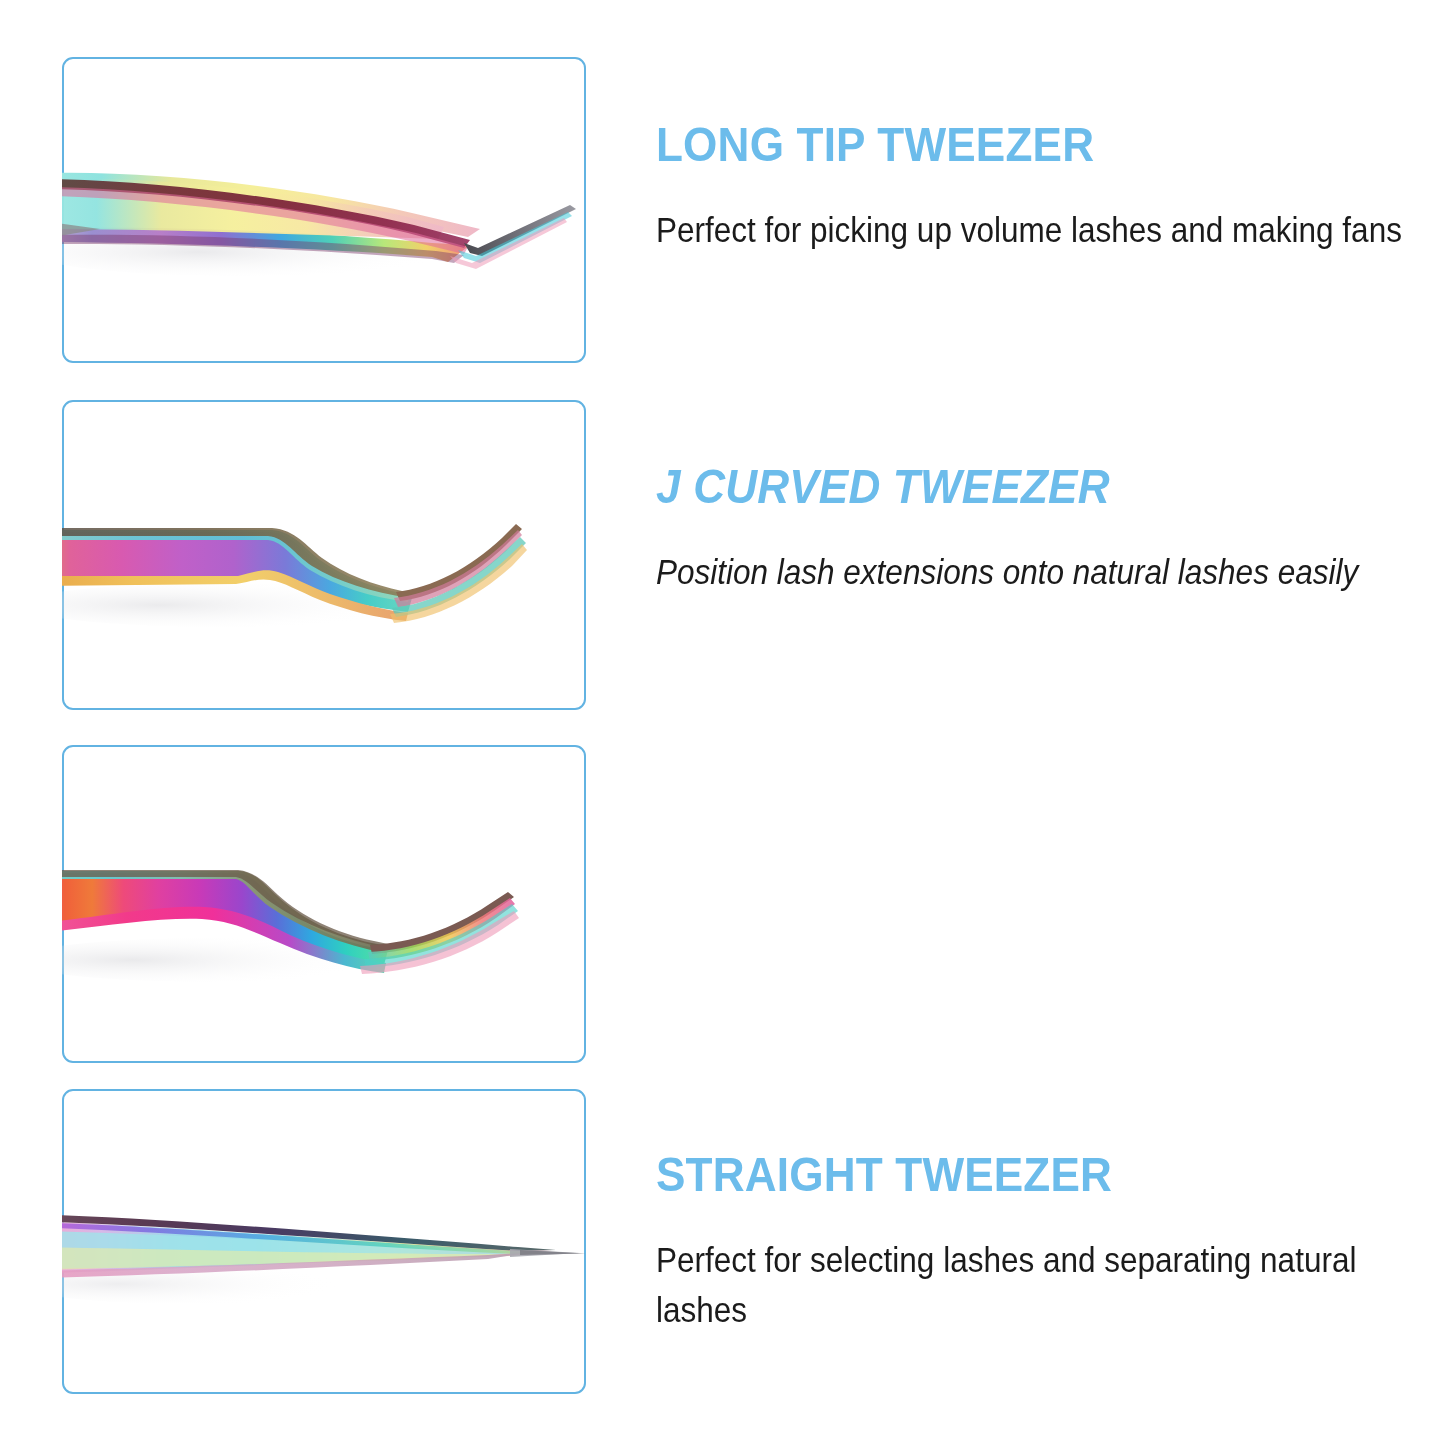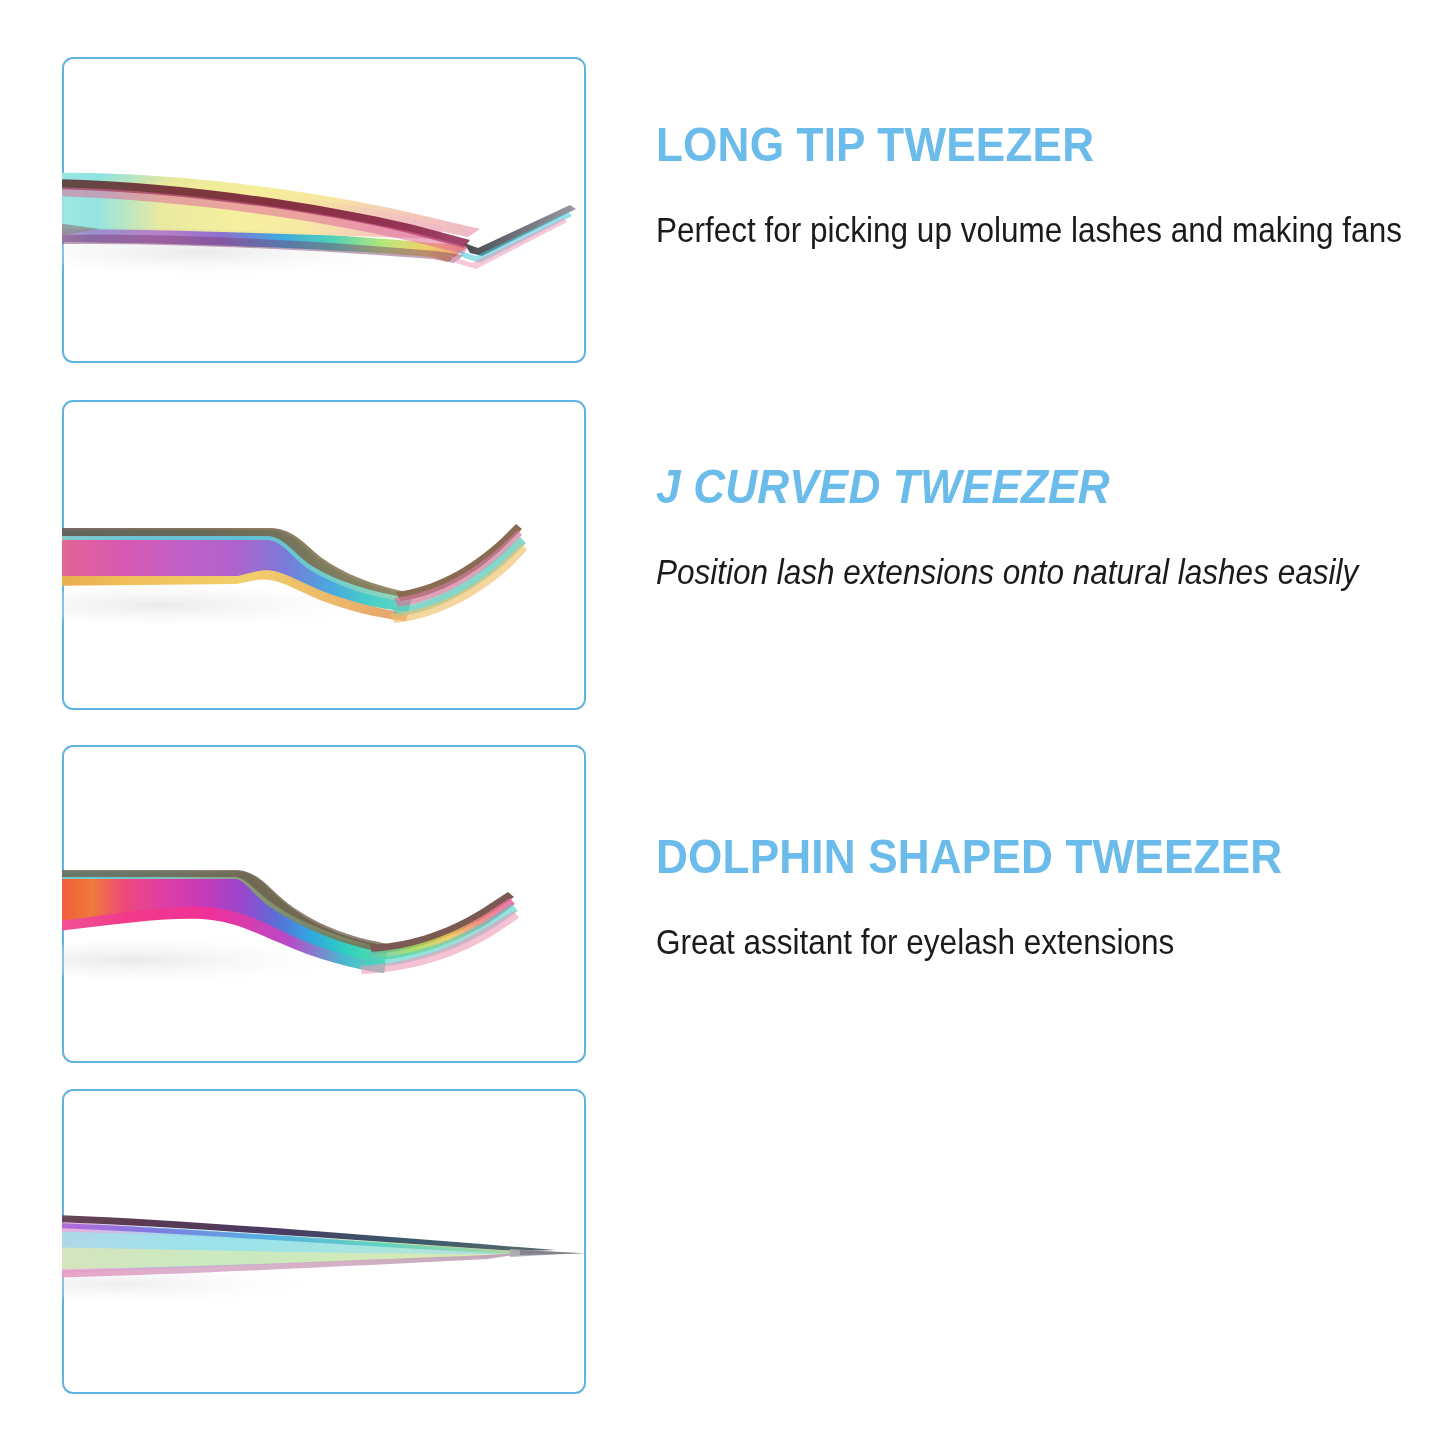--- a/index.html
+++ b/index.html
@@ -315,24 +315,20 @@
 
           <path d="M 324,214 C 370,212 414,196 452,172 L 472,159 L 478,166
                    L 458,180 C 418,206 372,220 326,223 Z" fill="#4ad0c8" opacity="0.6"></path>
           <path d="M 320,221 C 368,219 414,203 452,179 L 474,166 L 479,173
                    L 458,187 C 418,213 370,227 322,229 Z" fill="#ef9ab8" opacity="0.6"></path>
         </svg>
       </div>
     </div>
   </div>
 
-  <div class="textcol" style="top:832px;">
-    <div class="heading">DOLPHIN SHAPED TWEEZER</div>
-    <div class="desc">Great assitant for eyelash extensions</div>
-  </div>
 
   <div class="card" style="left:62px; top:1089px; width:524px; height:305px;">
     <div class="card-clip">
       <div class="tool">
         <svg viewBox="0 0 620 305" preserveAspectRatio="none">
           <defs>
             <linearGradient id="g4body" x1="0" y1="0" x2="1" y2="0">
               <stop offset="0%" stop-color="#f0a8d0"></stop>
               <stop offset="12%" stop-color="#d8b8e8"></stop>
               <stop offset="26%" stop-color="#9fd8ea"></stop>
@@ -389,14 +385,18 @@
           <path d="M 0,182 C 130,179 292,172 448,166 L 486,164
                    L 448,170 C 292,178 130,186 0,189 Z" fill="url(#g4bot)" opacity="0.9"></path>
 
           <path d="M 470,160 L 540,164 L 470,168 Z" fill="#a8a8b0" opacity="0.9"></path>
           <path d="M 480,161 L 546,164.5 L 480,166 Z" fill="#78787f" opacity="0.8"></path>
         </svg>
       </div>
     </div>
   </div>
 
+  <div class="textcol" style="top:1150px;">
+    <div class="heading">STRAIGHT TWEEZER</div>
+    <div class="desc">Perfect for selecting lashes and separating natural lashes</div>
+  </div>
 
 </div>
 
 </body></html>

